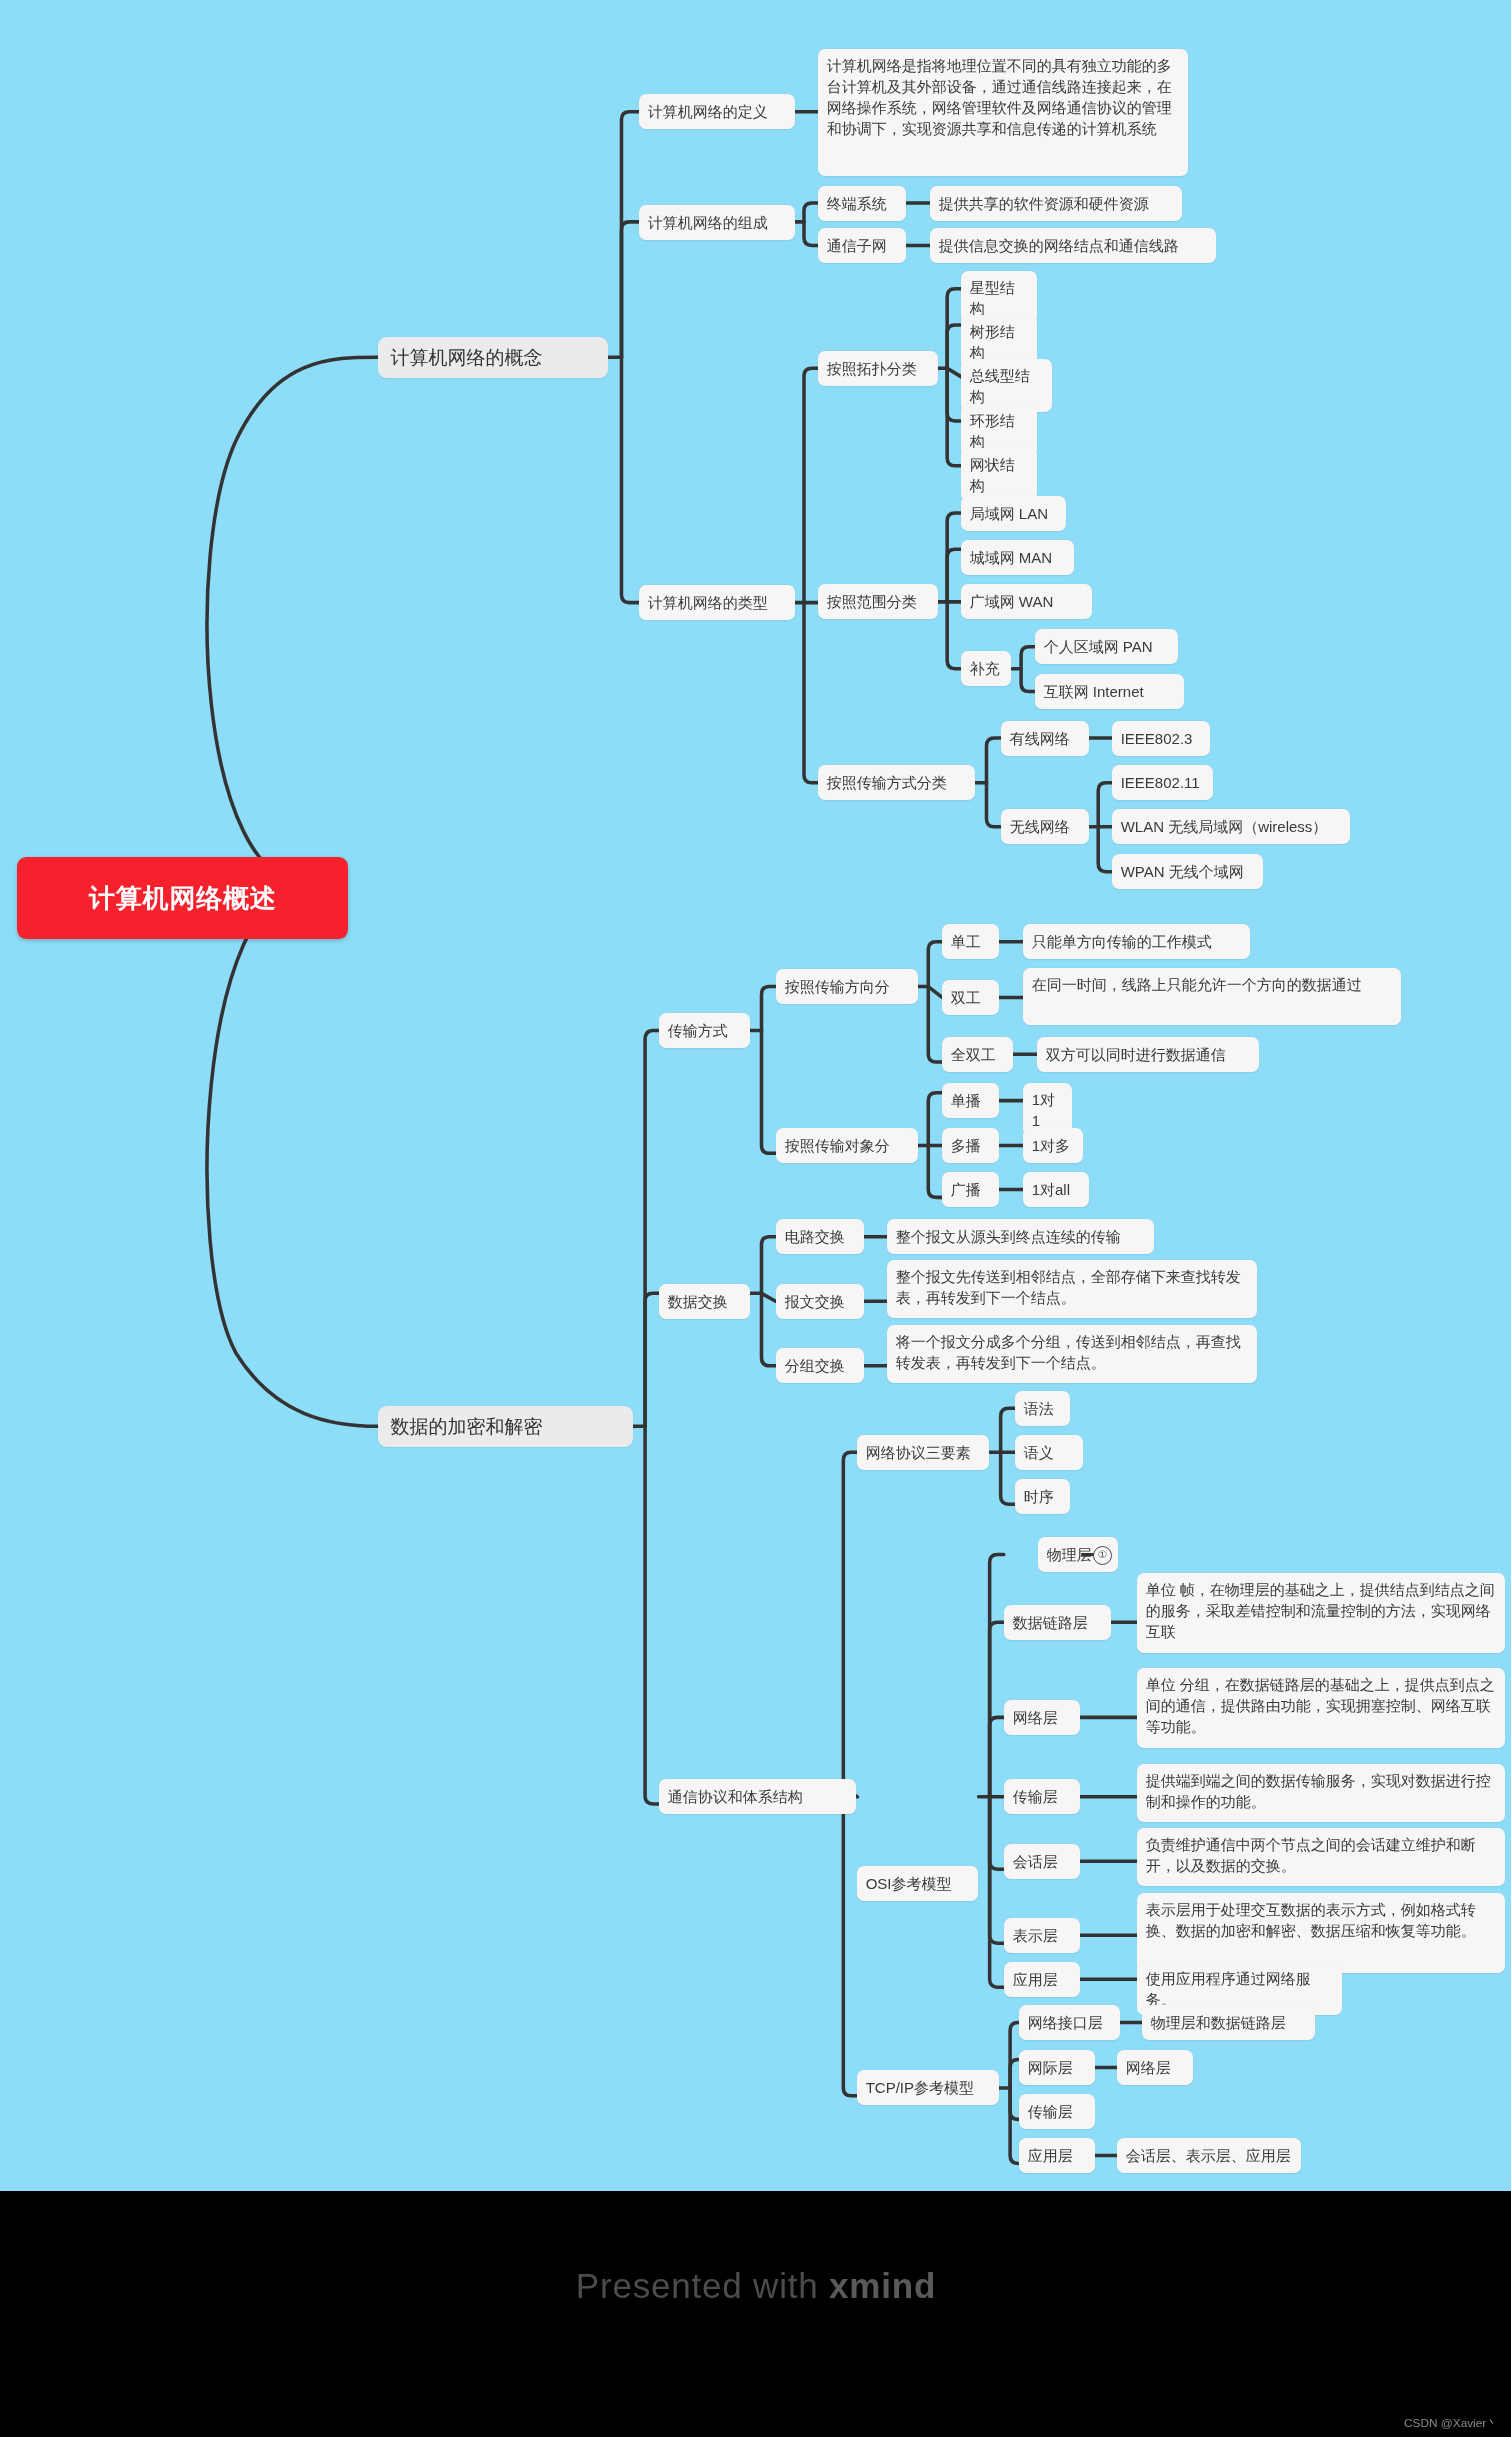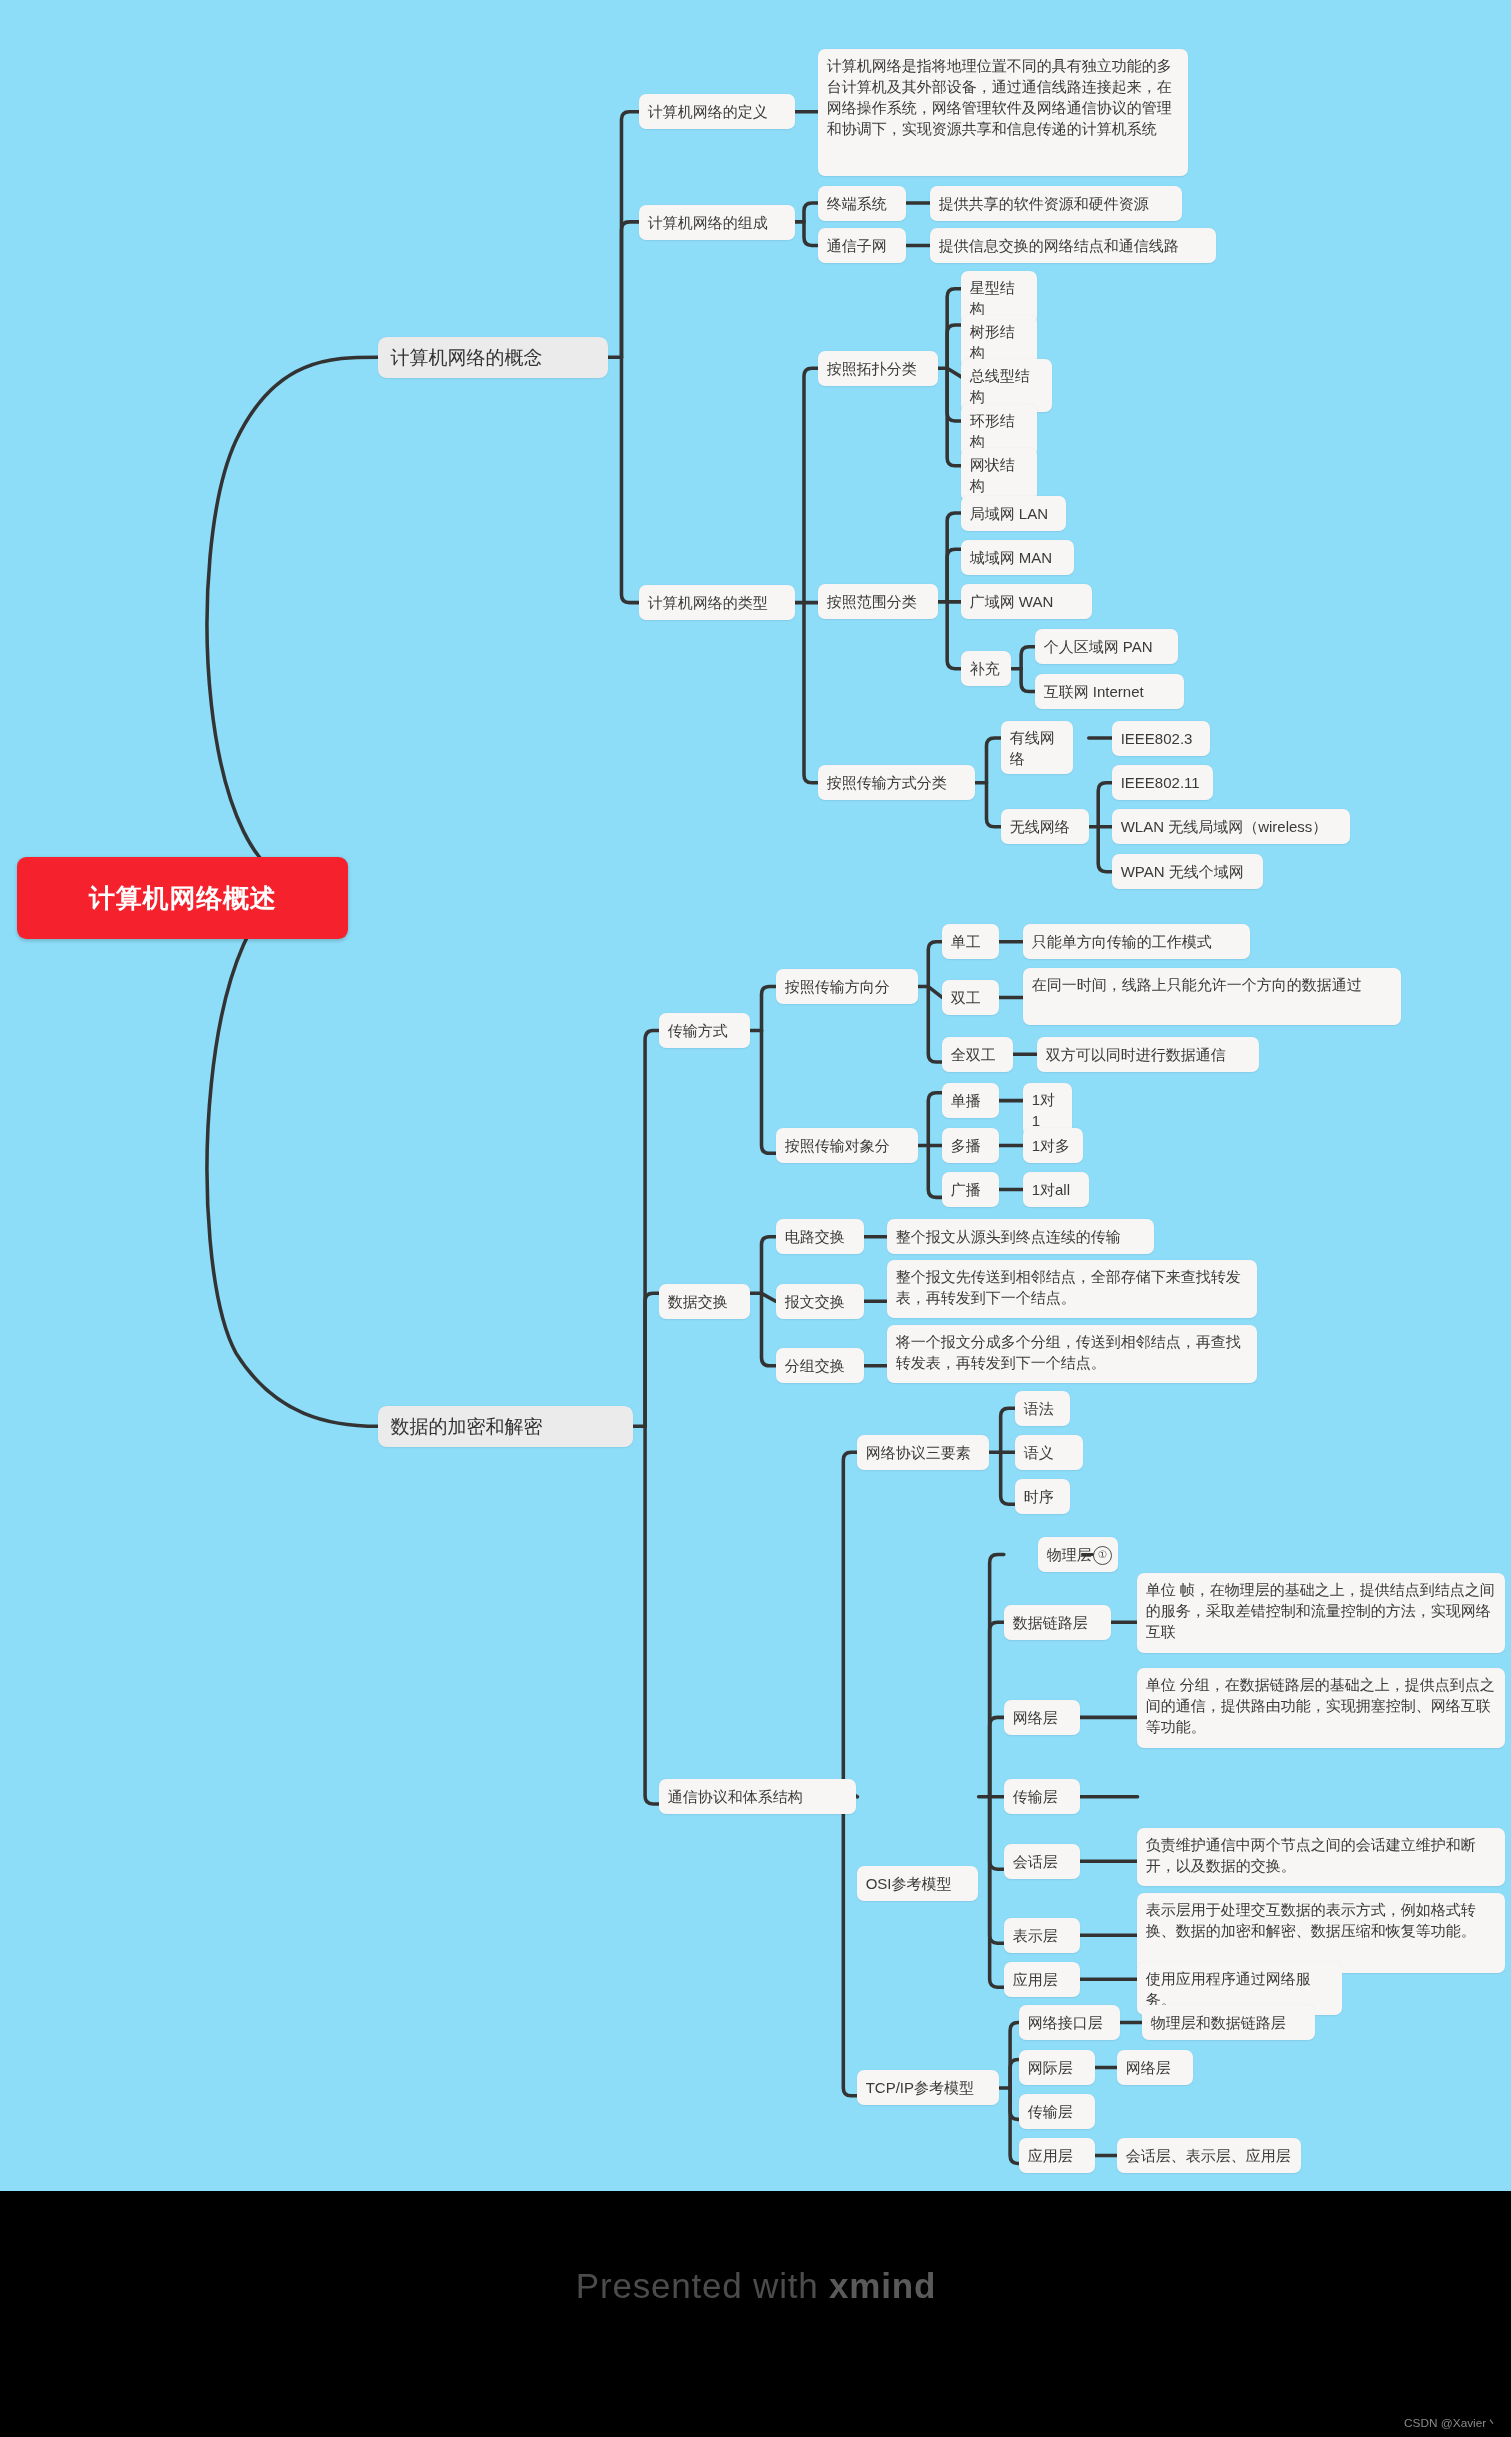--- a/index.html
+++ b/index.html
@@ -256,21 +256,21 @@
       <div class="node" style="left: 961px; top: 404px; width: 76px; min-height: 35px;">环形结构</div>
       <div class="node" style="left: 961px; top: 448px; width: 76px; min-height: 35px;">网状结构</div>
       <div class="node" style="left: 818px; top: 584px; width: 120px; min-height: 35px;">按照范围分类</div>
       <div class="node" style="left: 961px; top: 496px; width: 105px; min-height: 35px;">局域网 LAN</div>
       <div class="node" style="left: 961px; top: 540px; width: 113px; min-height: 35px;">城域网 MAN</div>
       <div class="node" style="left: 961px; top: 584px; width: 131px; min-height: 35px;">广域网 WAN</div>
       <div class="node" style="left: 961px; top: 651px; width: 50px; min-height: 35px;">补充</div>
       <div class="node" style="left: 1035px; top: 629px; width: 143px; min-height: 35px;">个人区域网 PAN</div>
       <div class="node" style="left: 1035px; top: 674px; width: 149px; min-height: 35px;">互联网 Internet</div>
       <div class="node" style="left: 818px; top: 765px; width: 157px; min-height: 35px;">按照传输方式分类</div>
-      <div class="node" style="left: 1001px; top: 721px; width: 72px; min-height: 35px;">有线网络</div>
+      <div class="node" style="left: 1001px; top: 721px; width: 88px; min-height: 35px;">有线网络</div>
       <div class="node" style="left: 1112px; top: 721px; width: 98px; min-height: 35px;">IEEE802.3</div>
       <div class="node" style="left: 1001px; top: 809px; width: 88px; min-height: 35px;">无线网络</div>
       <div class="node" style="left: 1112px; top: 765px; width: 101px; min-height: 35px;">IEEE802.11</div>
       <div class="node" style="left: 1112px; top: 809px; width: 238px; min-height: 35px;">WLAN 无线局域网（wireless）</div>
       <div class="node" style="left: 1112px; top: 854px; width: 151px; min-height: 35px;">WPAN 无线个域网</div>
       <div class="node" style="left: 659px; top: 1013px; width: 91px; min-height: 35px;">传输方式</div>
       <div class="node" style="left: 776px; top: 969px; width: 142px; min-height: 35px;">按照传输方向分</div>
       <div class="node" style="left: 942px; top: 924px; width: 57px; min-height: 35px;">单工</div>
       <div class="node" style="left: 1023px; top: 924px; width: 227px; min-height: 35px;">只能单方向传输的工作模式</div>
       <div class="node" style="left: 942px; top: 980px; width: 57px; min-height: 35px;">双工</div>
@@ -298,20 +298,21 @@
       <div class="node" style="left: 1015px; top: 1479px; width: 55px; min-height: 35px;">时序</div>
       <div class="node" style="left: 857px; top: 1866px; width: 121px; min-height: 35px;">OSI参考模型</div>
       <div class="node" style="left: 1038px; top: 1537px; width: 80px; min-height: 35px;">物理层</div>
       <div class="marker-circle" style="left: 1093px; top: 1546px;">①</div>
       <div style="position: absolute; background: rgb(51, 51, 51); height: 3.1px; border-radius: 1.6px; left: 1081px; top: 1553px; width: 12.6px;"></div>
       <div class="node" style="left: 1004px; top: 1605px; width: 107px; min-height: 35px;">数据链路层</div>
       <div class="node wrap" style="left: 1137px; top: 1573px; width: 368px; min-height: 80px;">单位 帧，在物理层的基础之上，提供结点到结点之间的服务，采取差错控制和流量控制的方法，实现网络互联</div>
       <div class="node" style="left: 1004px; top: 1700px; width: 76px; min-height: 35px;">网络层</div>
       <div class="node wrap" style="left: 1137px; top: 1668px; width: 368px; min-height: 80px;">单位 分组，在数据链路层的基础之上，提供点到点之间的通信，提供路由功能，实现拥塞控制、网络互联等功能。</div>
       <div class="node" style="left: 1004px; top: 1779px; width: 76px; min-height: 35px;">传输层</div>
+      <div class="node wrap" style="left: 1137px; top: 1764px; width: 368px; min-height: 58px;">提供端到端之间的数据传输服务，实现对数据进行控制和操作的功能。</div>
       <div class="node" style="left: 1004px; top: 1844px; width: 76px; min-height: 35px;">会话层</div>
       <div class="node wrap" style="left: 1137px; top: 1828px; width: 368px; min-height: 58px;">负责维护通信中两个节点之间的会话建立维护和断开，以及数据的交换。</div>
       <div class="node" style="left: 1004px; top: 1918px; width: 76px; min-height: 35px;">表示层</div>
       <div class="node wrap" style="left: 1137px; top: 1893px; width: 368px; min-height: 80px;">表示层用于处理交互数据的表示方式，例如格式转换、数据的加密和解密、数据压缩和恢复等功能。</div>
       <div class="node" style="left: 1004px; top: 1962px; width: 76px; min-height: 35px;">应用层</div>
       <div class="node" style="left: 1137px; top: 1962px; width: 205px; min-height: 35px;">使用应用程序通过网络服务。</div>
       <div class="node" style="left: 857px; top: 2070px; width: 142px; min-height: 35px;">TCP/IP参考模型</div>
       <div class="node" style="left: 1019px; top: 2005px; width: 101px; min-height: 35px;">网络接口层</div>
       <div class="node" style="left: 1142px; top: 2005px; width: 173px; min-height: 35px;">物理层和数据链路层</div>
       <div class="node" style="left: 1019px; top: 2050px; width: 76px; min-height: 35px;">网际层</div>

